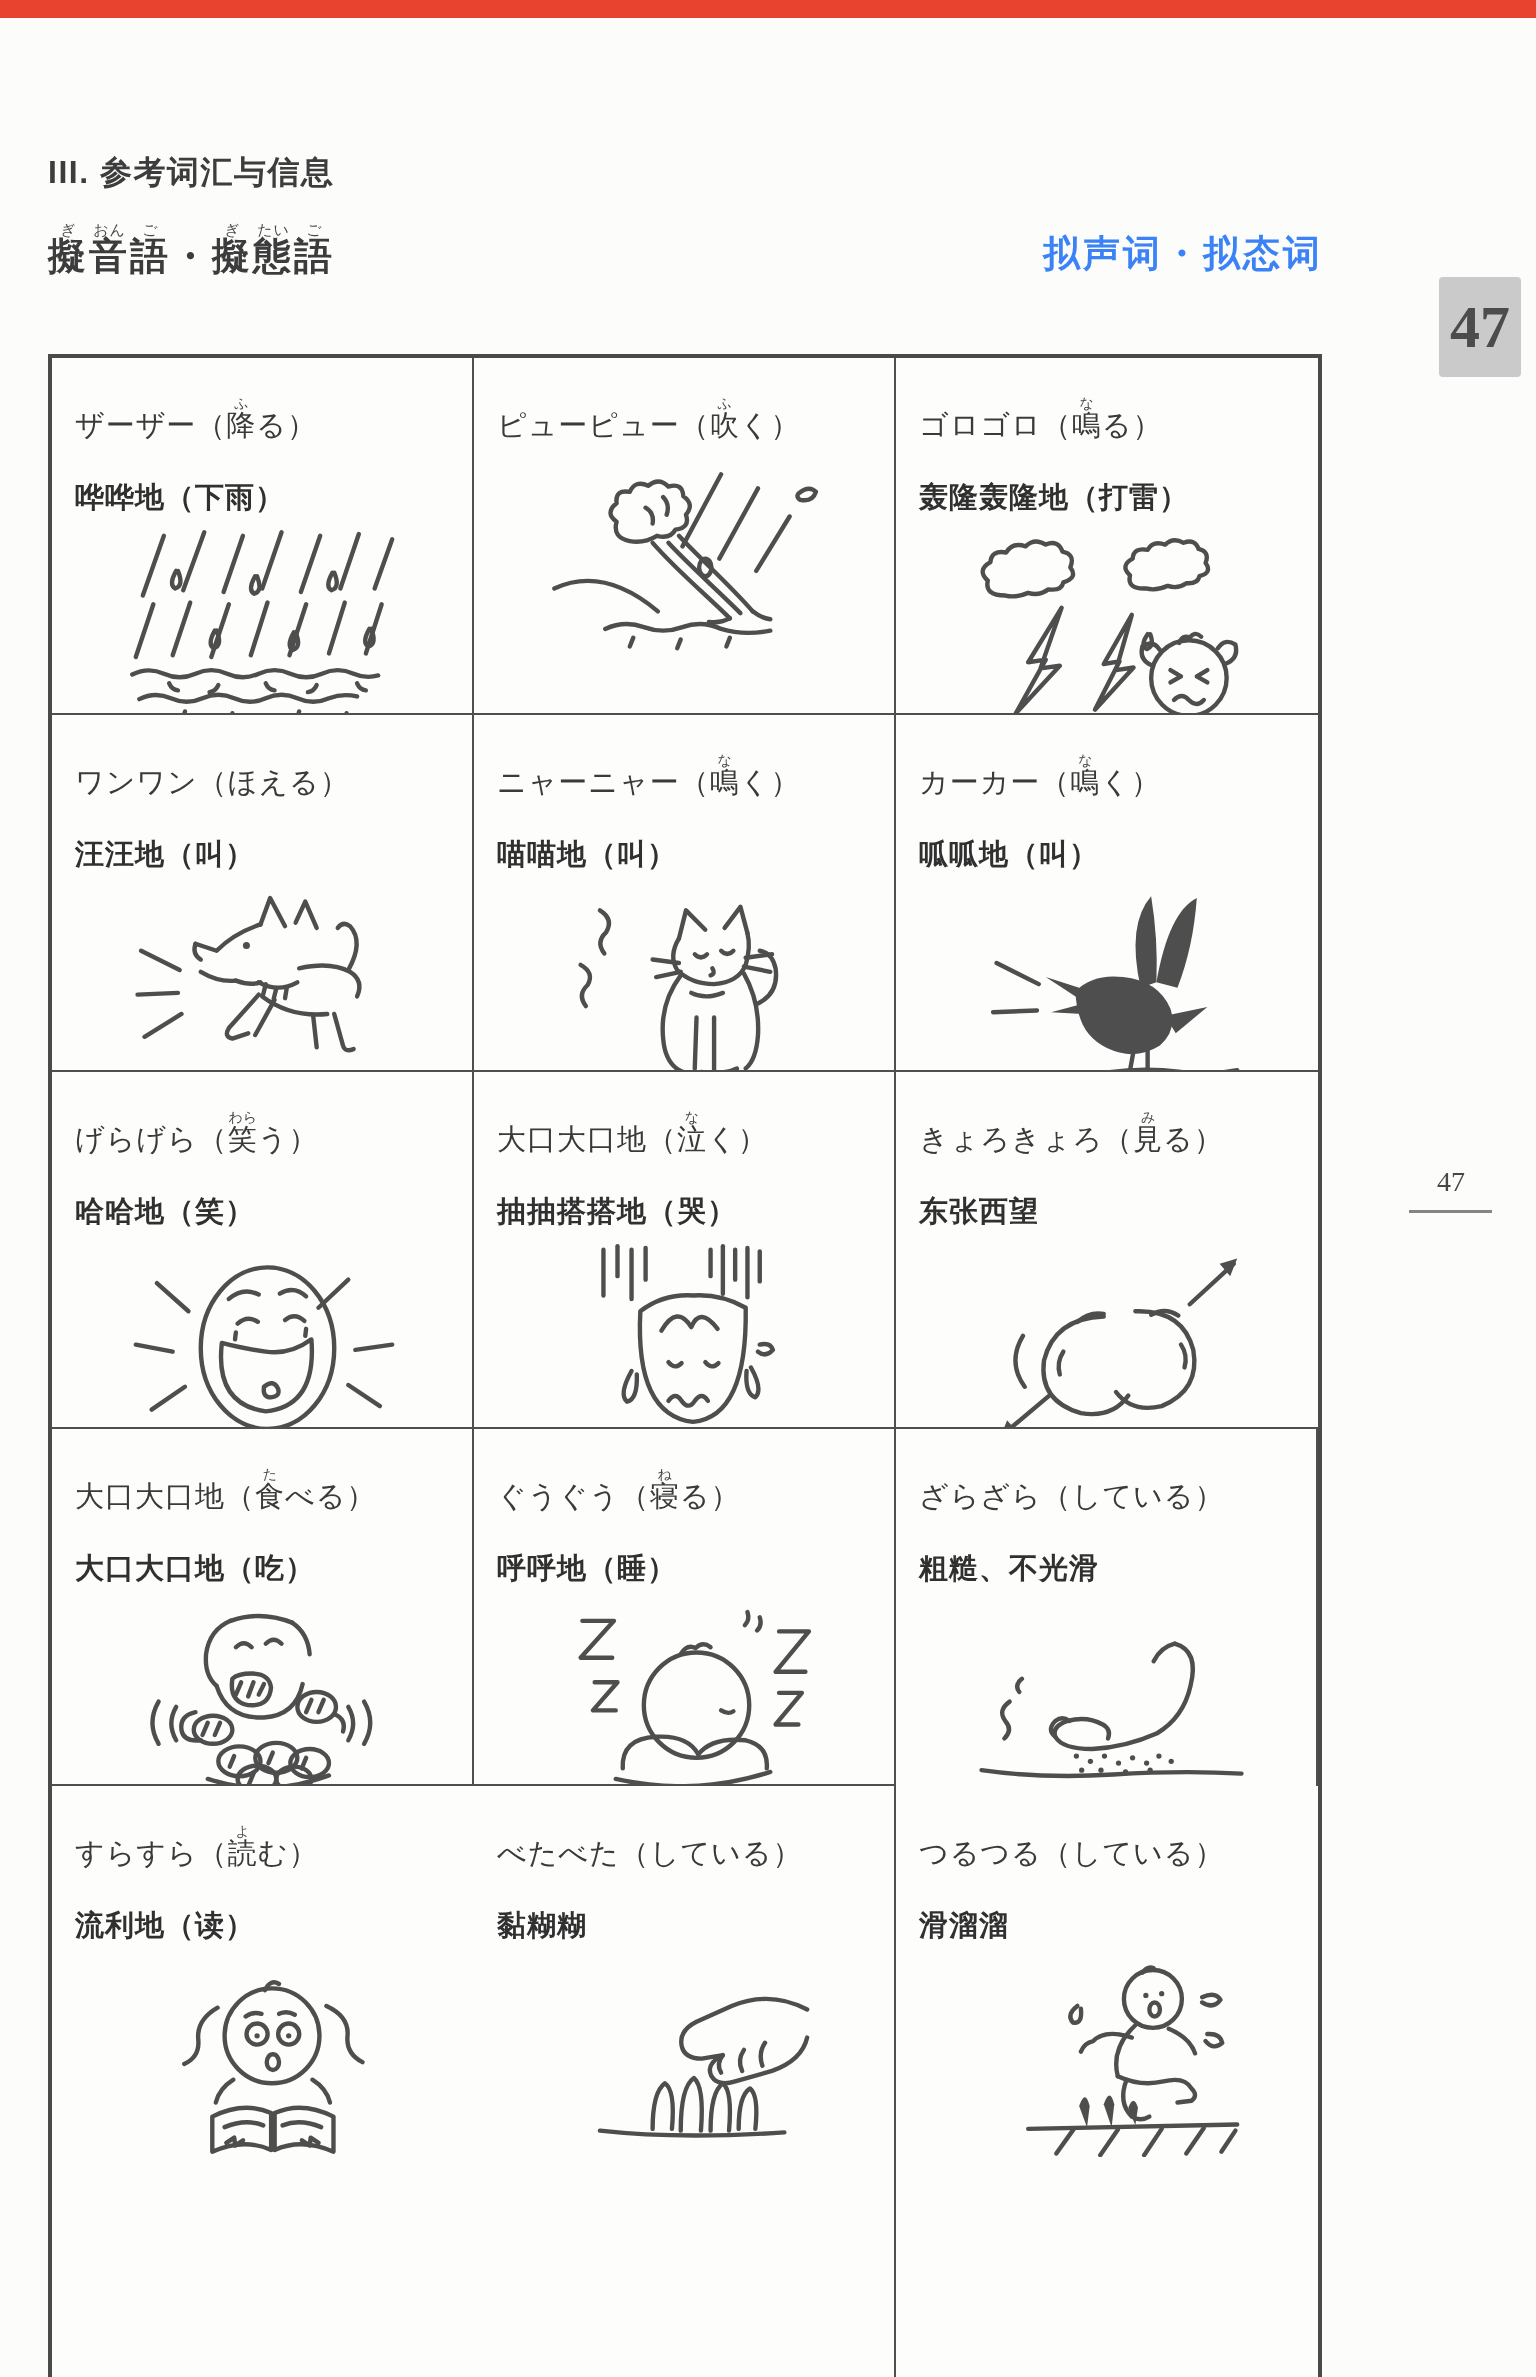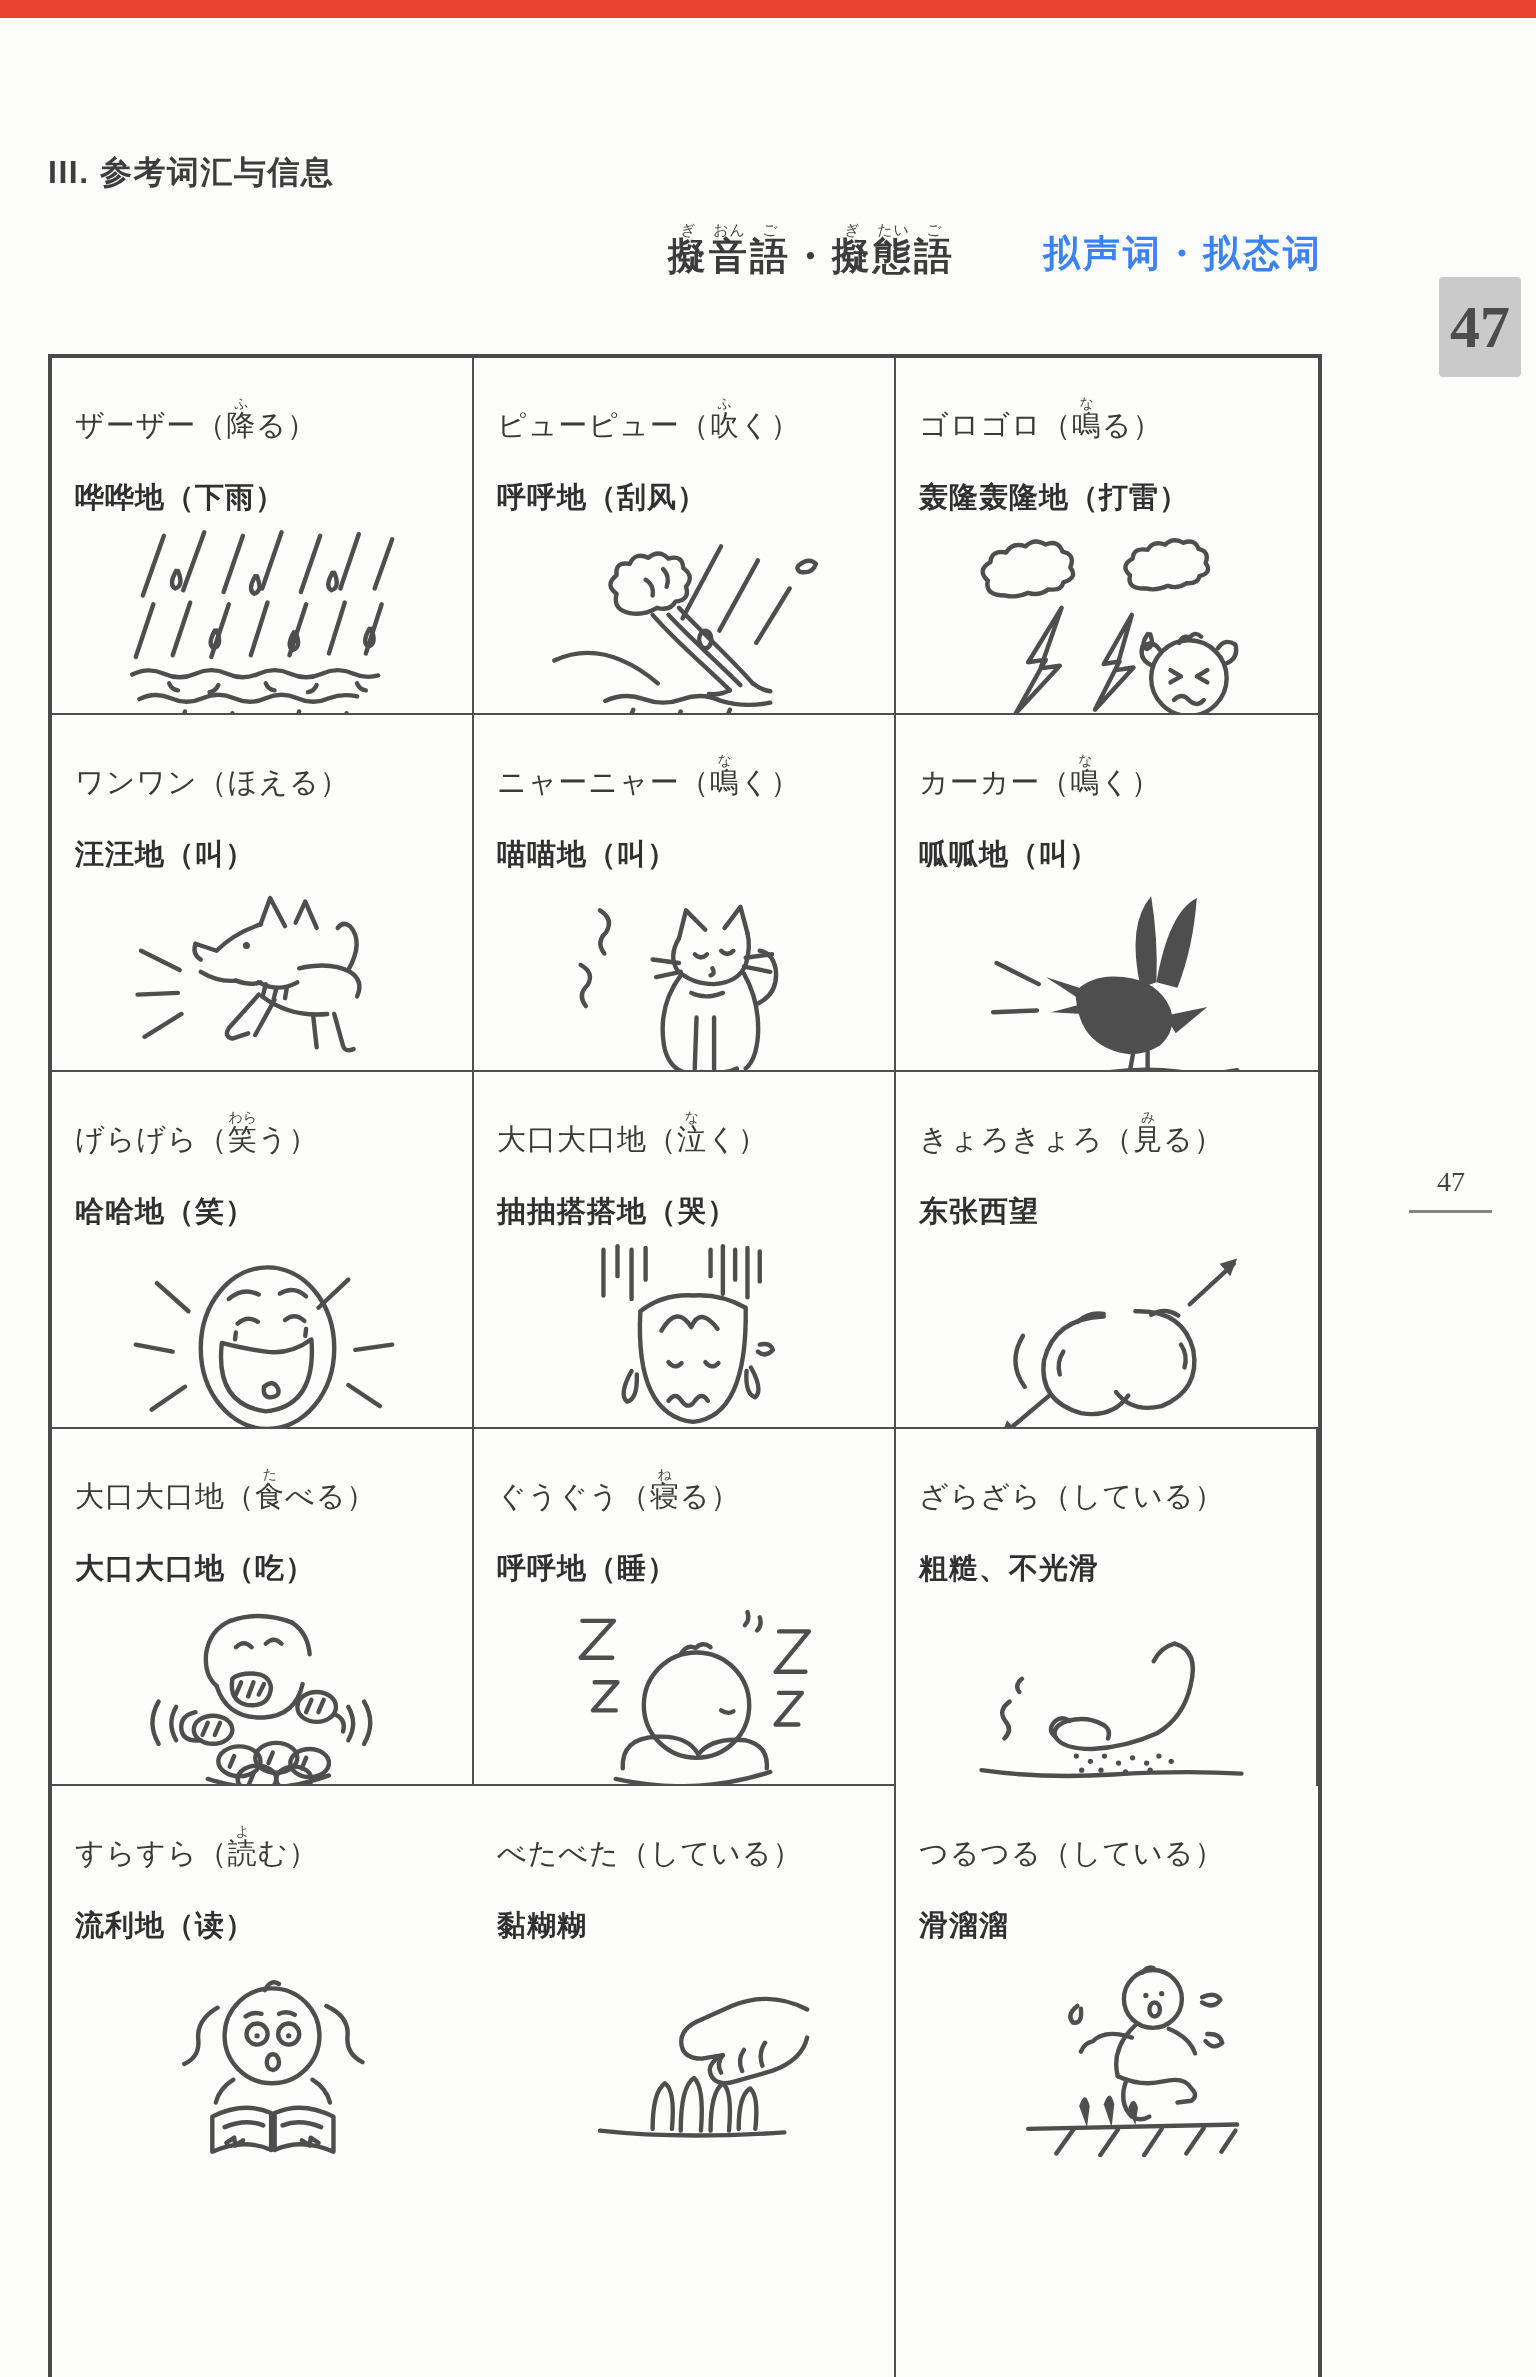--- a/index.html
+++ b/index.html
@@ -15,21 +15,21 @@
     position:absolute;left:0;top:0;width:1536px;height:18px;
     background:#e8432e;
   }
   .section-header{
     position:absolute;left:48px;top:151px;
     font-size:32px;font-weight:bold;letter-spacing:1.5px;color:#3d3d3d;
     font-family:"Liberation Sans",sans-serif;
   }
   .title-row{
     position:absolute;left:48px;top:223px;width:1275px;
-    display:flex;justify-content:flex-end;align-items:flex-end;gap:88px;
+    display:flex;justify-content:space-between;align-items:flex-end;gap:50px;
   }
   .title-jp{
     display:flex;align-items:flex-end;
     font-size:38px;letter-spacing:3px;color:#3c3c3c;
     font-family:"Liberation Serif",serif;font-weight:600;
   }
   .title-jp ruby{ruby-align:center;}
   .title-jp rt{font-size:15px;letter-spacing:1px;font-weight:400;transform:translateY(-2px);color:#4a4a4a;}
   .title-cn{
     font-size:37px;letter-spacing:3px;color:#3b82f6;font-weight:bold;
@@ -160,21 +160,20 @@
     </svg>
       </div>
   </div>
 
   <div class="cell">
     <div class="jpline">
         <span>ピューピュー（</span>
         <ruby><span class="rb">吹</span><rt>ふ</rt></ruby>
         <span>く）</span>
       </div>
-    <div class="cnline">呼呼地（刮风）</div>
     <div class="ill">
         <svg viewBox="0 0 320 230">
       <path d="M196,22 L152,104"></path>
           <path d="M238,38 L194,118"></path>
           <path d="M274,70 L236,132"></path>
       <path d="M284,44 q12,-10 20,-2 q-4,12 -18,9 q-5,-3 -2,-7"></path>
       <path d="M92,98 q-20,-4 -15,-22 q-14,-10 0,-21 q-2,-16 15,-13 q6,-14 21,-7 q12,-10 23,1 q16,-5 17,11 q13,9 3,21 q5,15 -12,17 q-6,11 -21,7 q-15,9 -31,6 Z"></path>
       <path d="M110,60 q10,6 8,18"></path>
           <path d="M130,48 q8,8 4,20"></path>
       <path d="M148,92 C172,118 204,146 232,178"></path>

